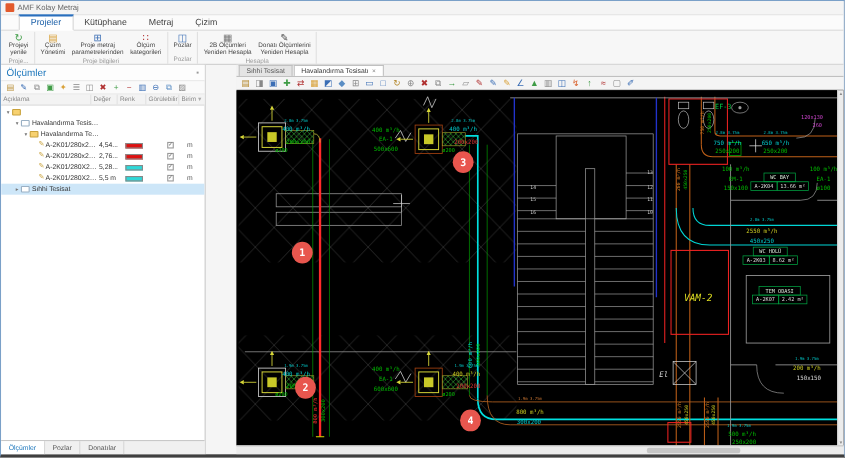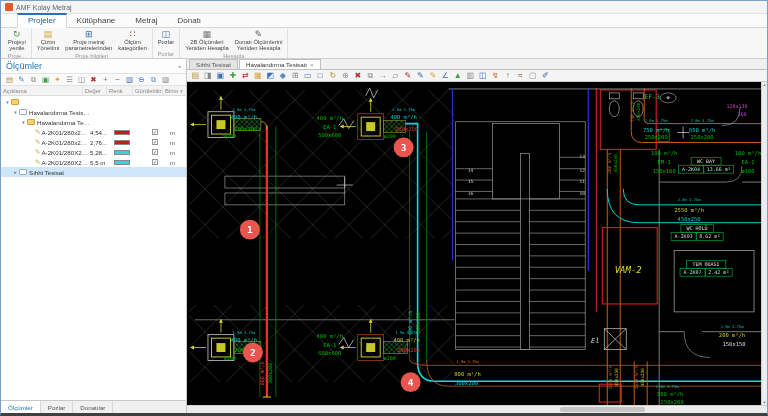--- a/index.html
+++ b/index.html
@@ -16,21 +16,21 @@
   .rtab.active{color:#1a5fa8;background:#fff;border:1px solid #d5d5d5;border-bottom:1px solid #fff;border-top:2px solid #2a6fbd;margin-bottom:-1px;}
   
   .ribbon{height:31px;background:#f7f7f7;display:flex;align-items:stretch;padding:1px 2px 0;border-bottom:1px solid #cfcfcf;flex:0 0 auto;}
   .rgroup{display:flex;flex-direction:column;border-right:1px solid #e0e0e0;padding:0 3px;}
   .rbtns{flex:1;display:flex;align-items:flex-start;gap:2px;}
   .rbtn{display:flex;flex-direction:column;align-items:center;padding:0 2px;cursor:default;}
   .ricon{font-size:9px;line-height:10px;height:10px;}
   .rlabel{font-size:5.8px;line-height:1.12;color:#444;text-align:center;white-space:pre-line;}
   .rglabel{font-size:5.8px;color:#999;text-align:center;height:8px;line-height:8px;}
   
-  .main{flex:1;display:flex;min-height:0;}
+  .main{flex:1;display:flex;min-height:0;gap:28px;}
   .lpanel{width:186px;background:#fff;border-right:1px solid #c8c8c8;display:flex;flex-direction:column;flex:0 0 auto;}
   .lp-head{height:15px;display:flex;align-items:center;padding:0 5px;font-size:9px;color:#1a75bb;border-bottom:1px solid #e3e3e3;background:#fdfdfd;}
   .lp-pin{margin-left:auto;color:#999;font-size:7px;}
   .lp-tools{height:12px;display:flex;align-items:center;gap:1px;padding:0 3px;background:#fafafa;border-bottom:1px solid #e3e3e3;}
   .pticon{font-size:7.5px;width:11px;text-align:center;line-height:11px;cursor:default;}
   .lp-cols{height:10px;display:flex;align-items:center;background:#f3f3f3;border-bottom:1px solid #ddd;font-size:5.8px;color:#888;}
   .colh{border-right:1px solid #e2e2e2;padding-left:2px;overflow:hidden;white-space:nowrap;height:100%;display:flex;align-items:center;}
   .c0{flex:1;} .c1{width:24px;} .c2{width:26px;} .c3{width:30px;} .c4{width:16px;border-right:none;}
   .lp-filter{margin-left:auto;color:#aaa;font-size:5px;padding-right:2px;}
   .lp-tree{flex:1;overflow:hidden;font-size:6.2px;color:#333;padding-top:1px;}
@@ -71,21 +71,21 @@
 <div class="window">
   <div class="titlebar">
     <div class="appicon"></div>
     <div class="apptitle">AMF Kolay Metraj</div>
   </div>
 
   <div class="rtabs" id="ribbon-tabs">
       <span class="rtab active">Projeler</span>
       <span class="rtab">Kütüphane</span>
       <span class="rtab">Metraj</span>
-      <span class="rtab">Donatı</span>
+      <span class="rtab">Çizim</span>
     </div>
   <div class="ribbon" id="ribbon">
       <div class="rgroup">
         <div class="rbtns">
           <div class="rbtn">
             <span class="ricon" style="color: rgb(63, 156, 70);">↻</span>
             <span class="rlabel">Projeyi
 yenile</span>
           </div>
         </div>

